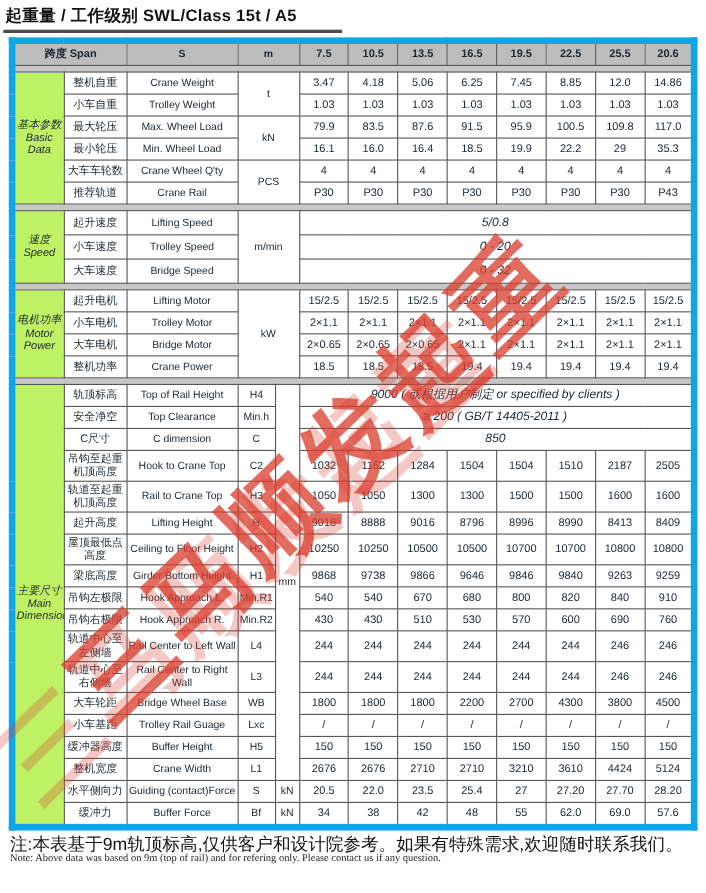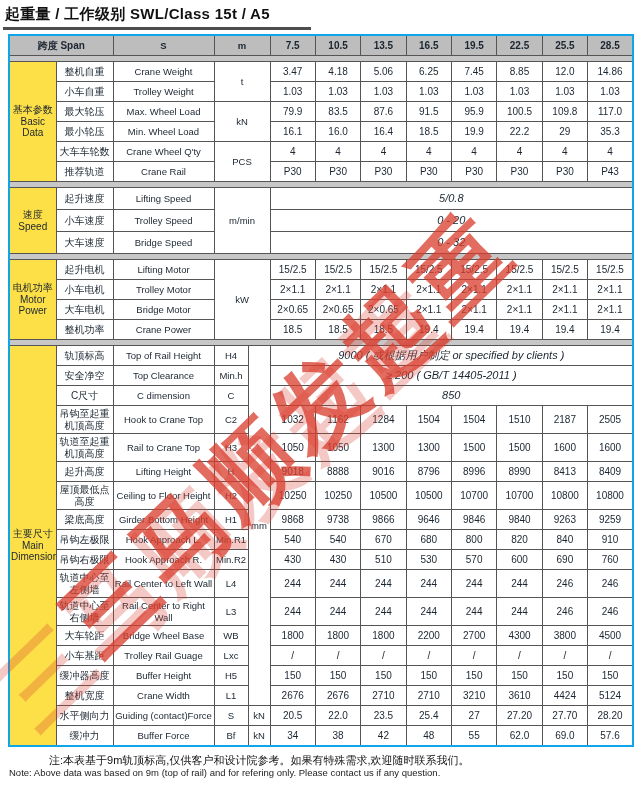--- a/index.html
+++ b/index.html
@@ -8,38 +8,38 @@
     font-family:"Liberation Sans","DejaVu Sans",sans-serif;
   }
   .page{position:relative;width:642px;height:812px;}
   .title{
     font-size:15px;font-weight:bold;color:#111;
     padding:5px 0 3px 5px;letter-spacing:0.3px;
   }
   .title-rule{height:3px;background:#4d4d4d;width:308px;margin-left:3px;}
   table{
     border-collapse:collapse;table-layout:fixed;width:626px;
-    margin:4px 0 0 8px;border:2px solid #0ea5e9;padding-left:24px;
+    margin:4px 0 0 8px;border:6px solid #0ea5e9;padding-left:24px;
   }
   td{
     border:1px solid #555;font-size:10px;line-height:11.5px;text-align:center;
     vertical-align:middle;padding:2px 1px;color:#1b2530;height:15px;overflow:hidden;
   }
   tr.hdr td{background:#bdbdbd;font-weight:bold;height:15px;}
   tr.sep td{background:#c7c7c7;height:5px;padding:0;line-height:0;}
   tr.tall td{height:17px;}
-  td.g{background:#fde047;white-space:pre-line;font-size:10px;}
+  td.g{background:#bef264;white-space:pre-line;font-size:10px;font-style:italic;}
   td.z{white-space:pre-line;}
   td.e{font-size:9.5px;}
   td.s{font-size:9.5px;margin-top:28px;}
   td.u{font-size:9.5px;}
   td.m{font-size:11px;font-style:italic;}
   .notes{margin:7px 0 0 9px;color:#111;}
-  .note-zh{font-size:11px;line-height:13px;margin-left:40px;}
-  .note-en{font-size:9.5px;line-height:12px;color:#222;}
+  .note-zh{font-size:16px;line-height:13px;}
+  .note-en{font-size:9.5px;line-height:12px;color:#222;font-family:Liberation Serif, serif;}
   .watermark{
     position:absolute;white-space:nowrap;font-weight:bold;pointer-events:none;
     transform-origin:0 50%;z-index:5;letter-spacing:5px;
   }
   .watermark.main{
     left:78px;top:575px;font-size:92px;color:rgba(217,62,46,0.76);
     transform:rotate(-44deg);
   }
   .watermark.ghost{
     left:14px;top:648px;font-size:92px;color:rgba(217,62,46,0.28);
@@ -74,21 +74,21 @@
           <td colspan="2" class="z">跨度 Span</td>
           <td class="e">S</td>
           <td colspan="2" class="u">m</td>
           <td class="v">7.5</td>
           <td class="v">10.5</td>
           <td class="v">13.5</td>
           <td class="v">16.5</td>
           <td class="v">19.5</td>
           <td class="v">22.5</td>
           <td class="v">25.5</td>
-          <td class="v">28.5</td>
+          <td class="v">20.6</td>
         </tr>
         <tr class="sep">
           <td colspan="13" class="sep"></td>
         </tr>
         <tr>
           <td rowspan="6" class="g">基本参数
 Basic Data</td>
           <td class="z">整机自重</td>
           <td class="e">Crane Weight</td>
           <td colspan="2" rowspan="2" class="u">t</td>

